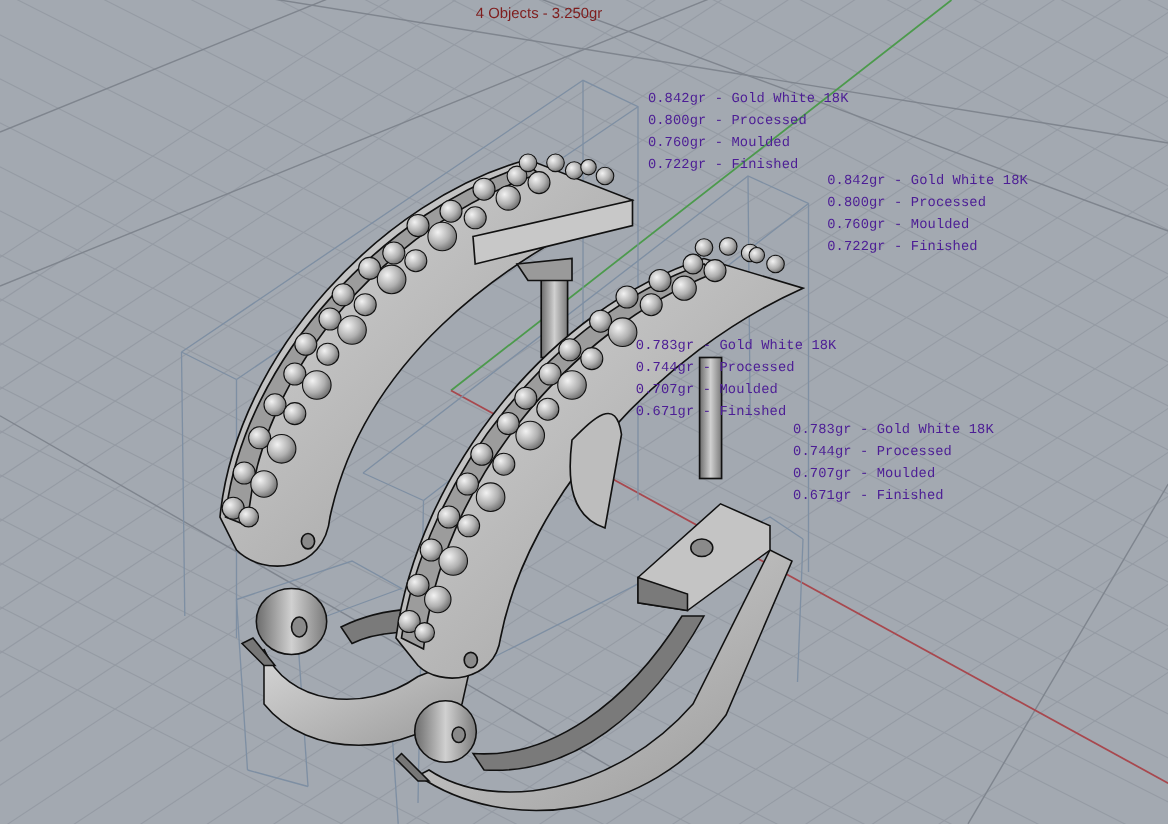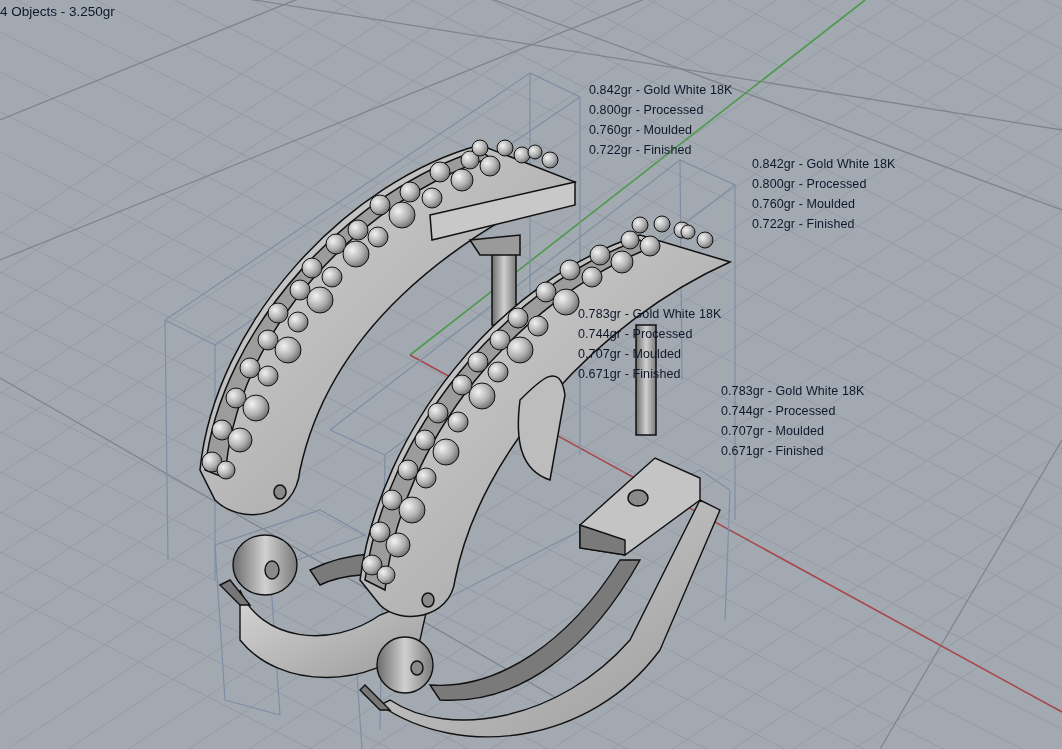--- a/index.html
+++ b/index.html
@@ -1,21 +1,21 @@
 <!DOCTYPE html>
 <html><head>
   <meta charset="utf-8">
   <style>
     html, body { margin:0; padding:0; }
     body { width:1062px; height:749px; overflow:hidden; background:#a3a9b1; font-family:"Liberation Sans", sans-serif; }
     .viewport { position:relative; width:1062px; height:749px; background:#a3a9b1; overflow:hidden; }
     .viewport svg.scene { position:absolute; left:0; top:0; }
-    .label { position:absolute; color:#0f172a; font-size:12.5px; line-height:20px; white-space:nowrap; letter-spacing:0.1px; }
+    .label { position:absolute; color:#4c1d95; font-size:12.5px; line-height:20px; white-space:nowrap; letter-spacing:0.1px;font-family:Liberation Mono, monospace; }
     .label div { height:20px; }
-    .summary { position:absolute; left:0; top:3px; width:980px; color:#0f172a; font-size:13.5px; line-height:17px; }
+    .summary { position:absolute; left:0; top:3px; width:980px; text-align:center; color:#7f1d1d; font-size:13.5px; line-height:17px; }
     .summary div { height:17px; }
   </style>
 </head>
 <body>
 
 <div class="viewport">
 
   <svg class="scene" width="1062" height="749" viewBox="0 0 1062 749">
     <defs>
       <linearGradient id="metal" x1="0" y1="0" x2="1" y2="1">

